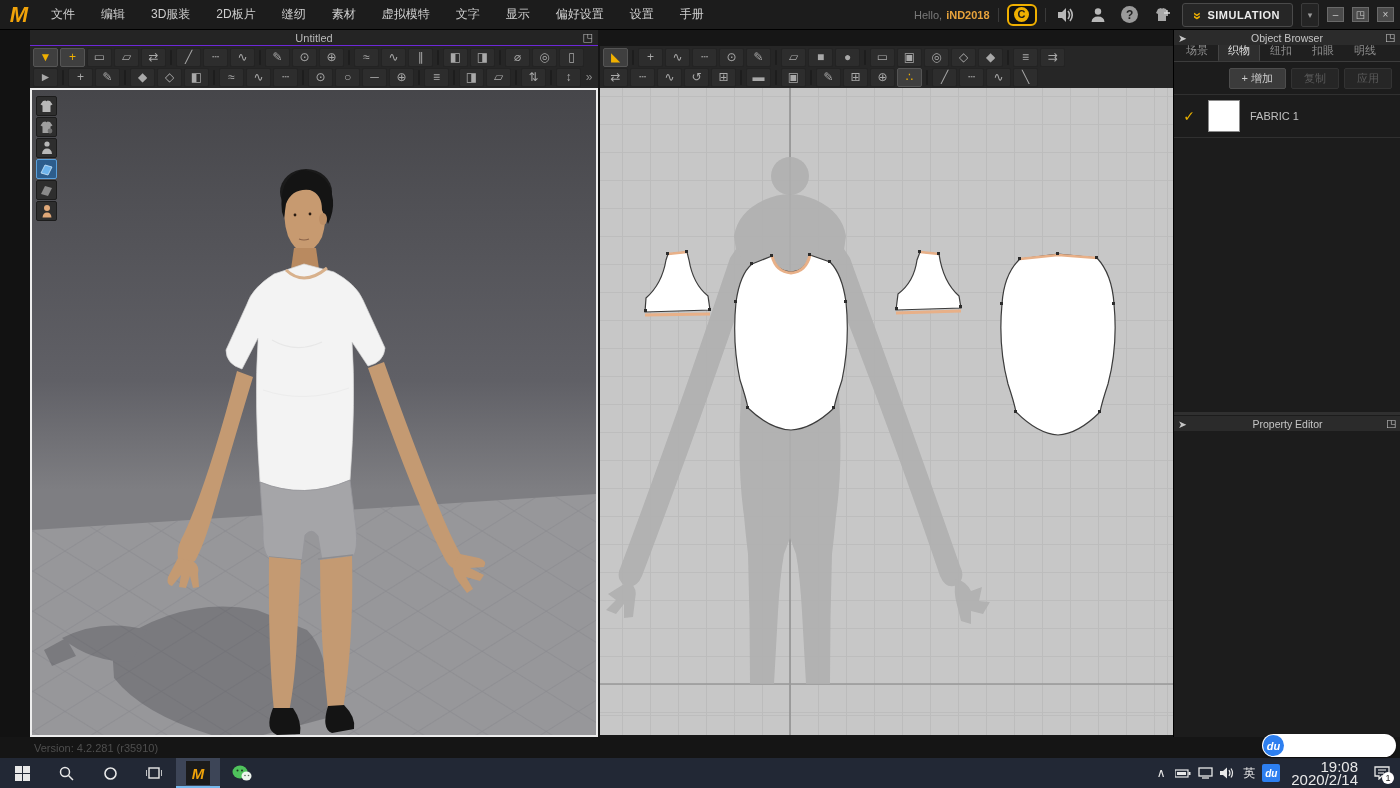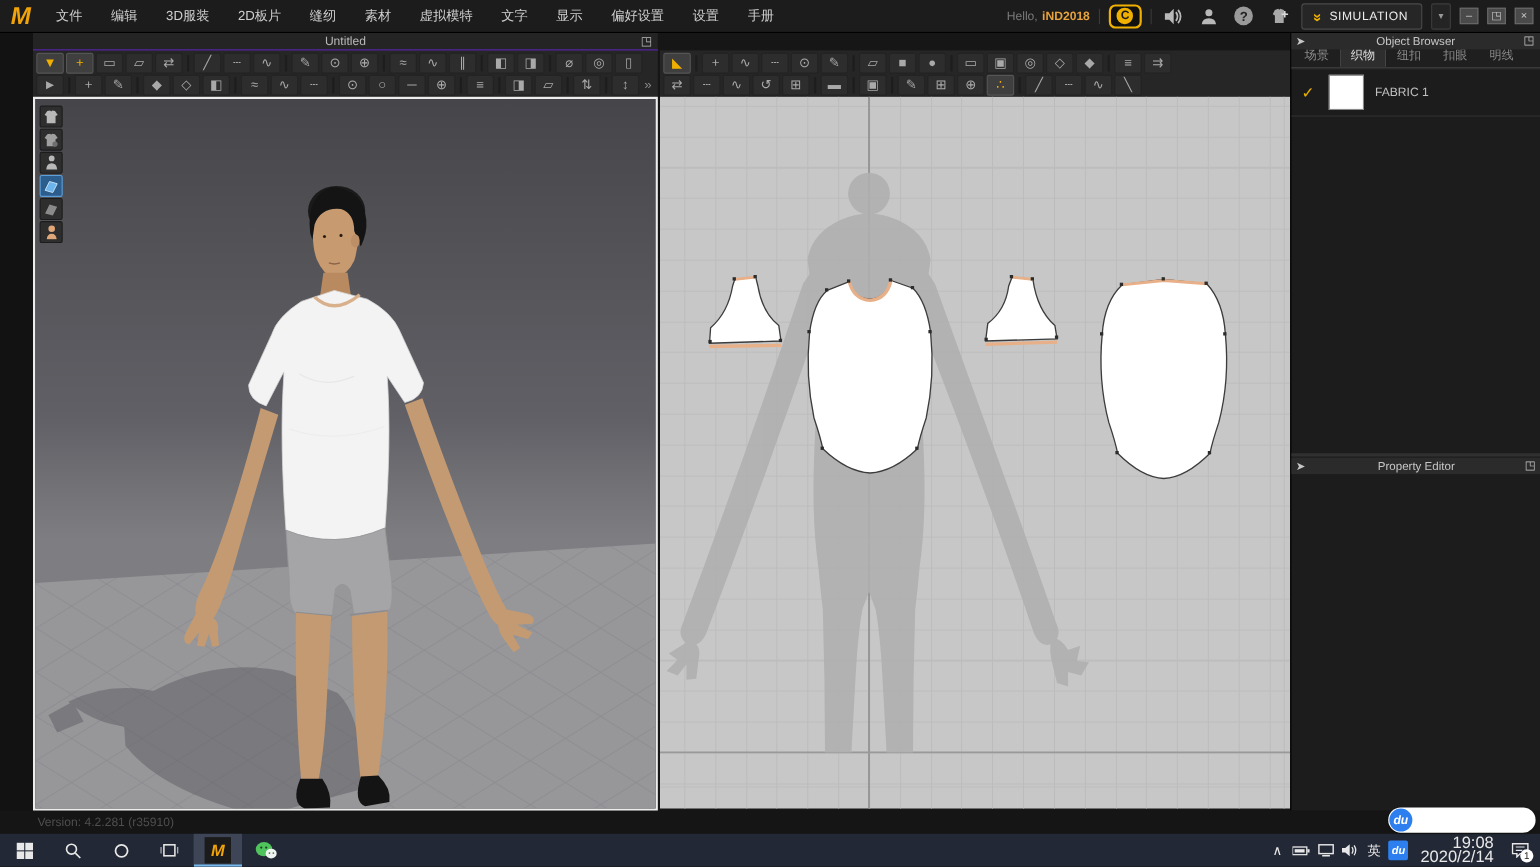--- a/index.html
+++ b/index.html
@@ -23,21 +23,21 @@
     background:#111; display:flex; align-items:center; justify-content:center; }
   #clo-btn .ball { width:15px; height:15px; border-radius:50%; background:#f0b000;
     color:#1a1a1a; font-size:11px; font-weight:bold; text-align:center; line-height:15px; }
   .hdr-ico { width:24px; height:22px; display:flex; align-items:center; justify-content:center; }
   #help-ico { width:17px; height:17px; border-radius:50%; background:#9a9a9a; color:#222;
     font-size:12px; font-weight:bold; display:flex; align-items:center; justify-content:center; }
   #sim-btn { display:flex; align-items:center; gap:7px; background:#262626; border:1px solid #4a4a4a;
     border-radius:3px; height:24px; padding:0 12px; }
   #sim-chev { color:#f0b000; font-weight:bold; font-size:14px; display:inline-block;
     transform:rotate(90deg); letter-spacing:-2px; }
-  #sim-label { color:#ececec; font-size:11px; font-weight:normal; letter-spacing:.5px; }
+  #sim-label { color:#ececec; font-size:11px; font-weight:bold; letter-spacing:.5px; }
   #sim-drop { width:18px; height:24px; border:1px solid #3c3c3c; border-radius:2px; color:#999;
     display:flex; align-items:center; justify-content:center; font-size:9px; background:#242424; }
   .win-btn { width:17px; height:15px; background:#4a4a4a; border:1px solid #6a6a6a; color:#c8c8c8;
     font-size:10px; display:flex; align-items:center; justify-content:center; line-height:1; }
 
   
   #leftstrip { left:0; top:30px; width:30px; height:707px; background:#121212; }
   .vtab { writing-mode:vertical-lr; color:#585858; font-size:10px; letter-spacing:1px;
     padding:10px 0 14px 0; margin:8px auto; display:block; text-align:center; width:30px; }
 
@@ -708,20 +708,25 @@
       <span class="pop-ico">◳</span>
     </div>
     <div id="ob-tabs">
 
     <div class="ob-tab"><span>场景</span></div>
         <div class="ob-tab active"><span>织物</span></div>
         <div class="ob-tab"><span>纽扣</span></div>
         <div class="ob-tab"><span>扣眼</span></div>
         <div class="ob-tab"><span>明线</span></div>
       </div>
+    <div id="ob-actions">
+      <span class="ob-btn">+ 增加</span>
+      <span class="ob-btn disabled">复制</span>
+      <span class="ob-btn disabled">应用</span>
+    </div>
     <div id="fabric-row">
       <span id="fabric-check">✓</span>
       <span id="fabric-swatch"></span>
       <span id="fabric-name">FABRIC 1</span>
     </div>
     <div id="pe-wrap">
       <div id="pe-gap"></div>
       <div class="panel-hdr">
         <span class="pin-ico">➤</span>
         <span>Property Editor</span>

